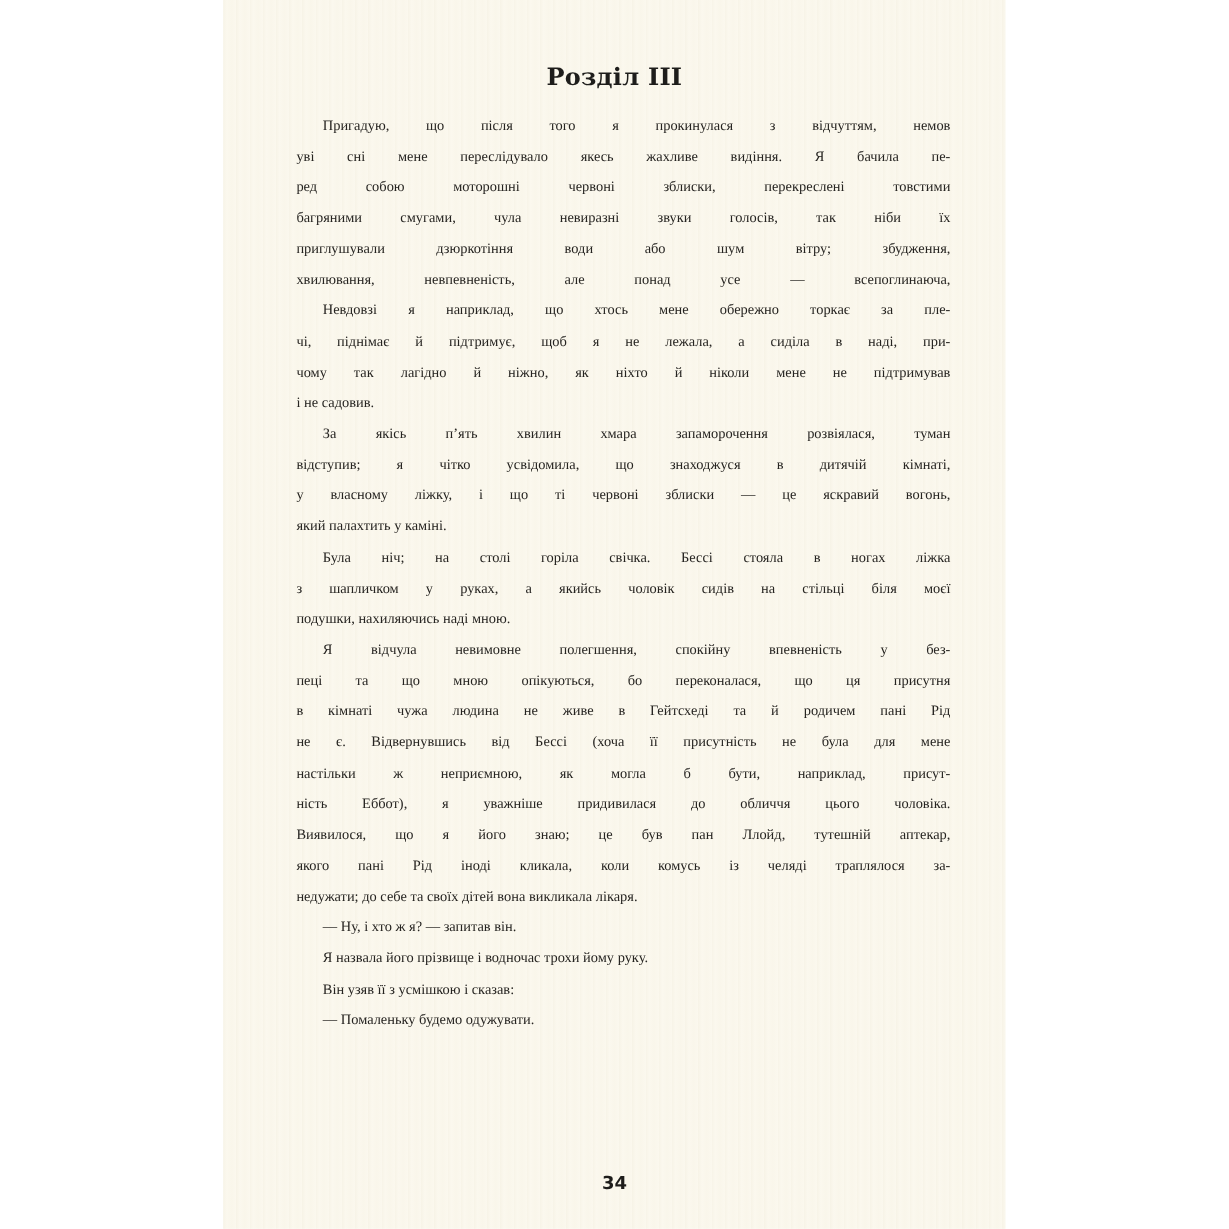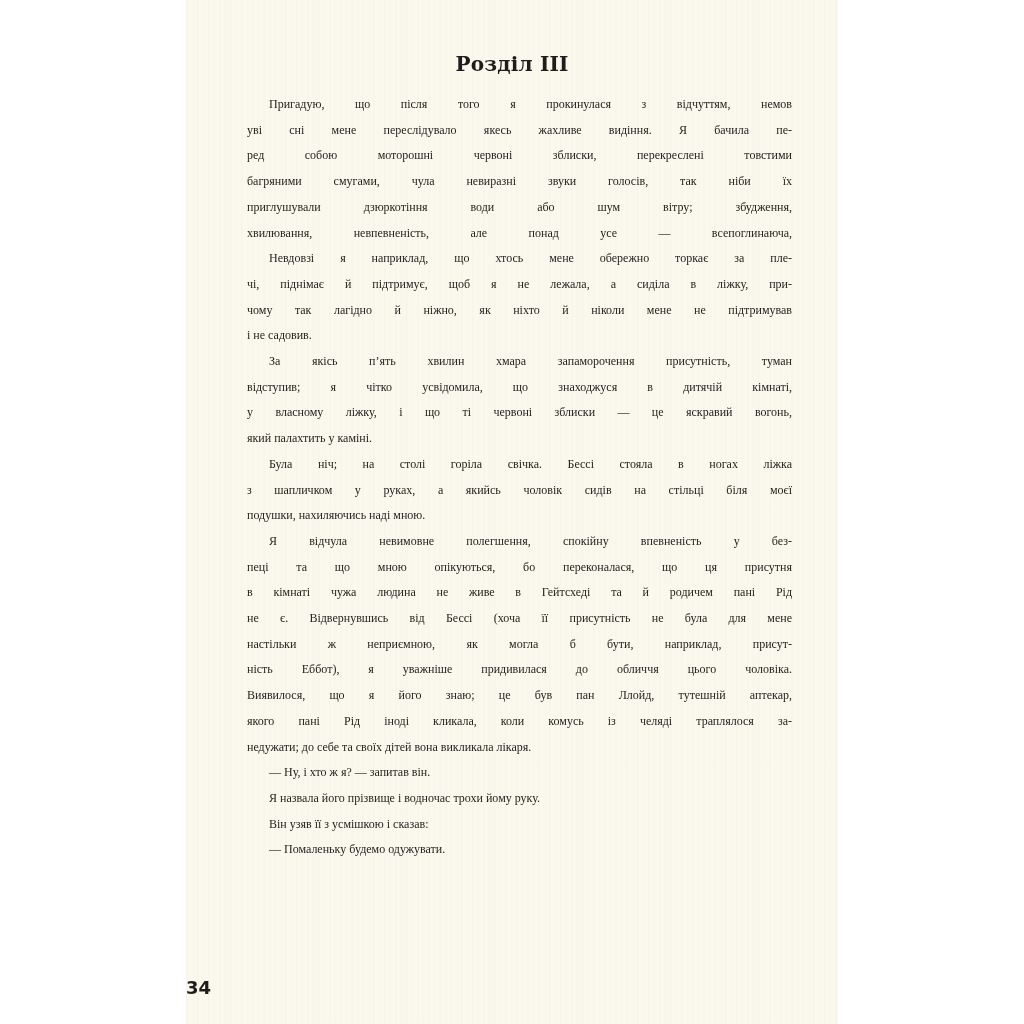--- a/index.html
+++ b/index.html
@@ -54,23 +54,24 @@
     text-align-last: left;
   }
   .line.first {
     padding-left: 22px;
   }
   .page-number {
     position: absolute;
     left: 0;
     top: 977px;
     width: 652px;
+    text-align: center;
     font-family: "DejaVu Sans", sans-serif;
     font-weight: bold;
-    font-size: 18px;
+    font-size: 15px;
     color: #1e1d1b;
   }
 </style>
 </head>
 <body>
 
 <div class="page">
   <div class="chapter-title">Розділ III</div>
 
   <div class="text-block">
@@ -79,28 +80,28 @@
       <span class="line first">Пригадую, що після того я прокинулася з відчуттям, немов</span>
       <span class="line">уві сні мене переслідувало якесь жахливе видіння. Я бачила пе-</span>
       <span class="line">ред собою моторошні червоні зблиски, перекреслені товстими</span>
       <span class="line">багряними смугами, чула невиразні звуки голосів, так ніби їх</span>
       <span class="line">приглушували дзюркотіння води або шум вітру; збудження,</span>
       <span class="line">хвилювання, невпевненість, але понад усе — всепоглинаюча,</span>
     </div>
 
     <div class="para">
       <span class="line first">Невдовзі я наприклад, що хтось мене обережно торкає за пле-</span>
-      <span class="line">чі, піднімає й підтримує, щоб я не лежала, а сиділа в ліжку, при-</span>
+      <span class="line">чі, піднімає й підтримує, щоб я не лежала, а сиділа в наді, при-</span>
       <span class="line">чому так лагідно й ніжно, як ніхто й ніколи мене не підтримував</span>
       <span class="line last">і не садовив.</span>
     </div>
 
 
     <div class="para">
-      <span class="line first">За якісь п’ять хвилин хмара запаморочення присутність, туман</span>
+      <span class="line first">За якісь п’ять хвилин хмара запаморочення розвіялася, туман</span>
       <span class="line">відступив; я чітко усвідомила, що знаходжуся в дитячій кімнаті,</span>
       <span class="line">у власному ліжку, і що ті червоні зблиски — це яскравий вогонь,</span>
       <span class="line last">який палахтить у каміні.</span>
     </div>
 
     <div class="para">
       <span class="line first">Була ніч; на столі горіла свічка. Бессі стояла в ногах ліжка</span>
       <span class="line">з шапличком у руках, а якийсь чоловік сидів на стільці біля моєї</span>
       <span class="line last">подушки, нахиляючись наді мною.</span>
     </div>

